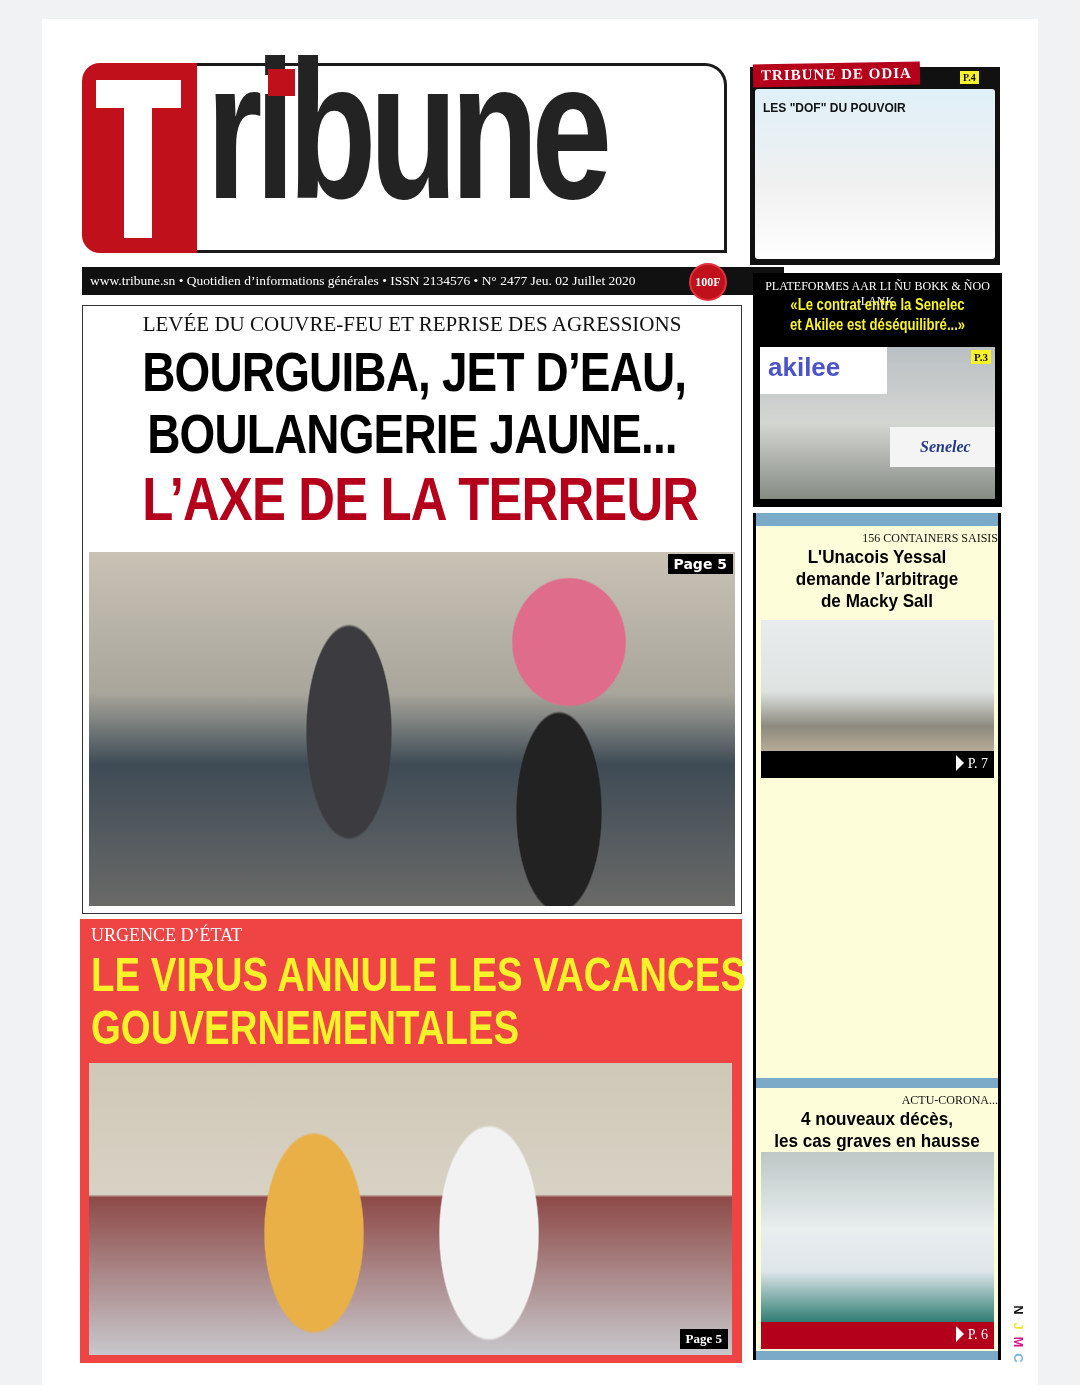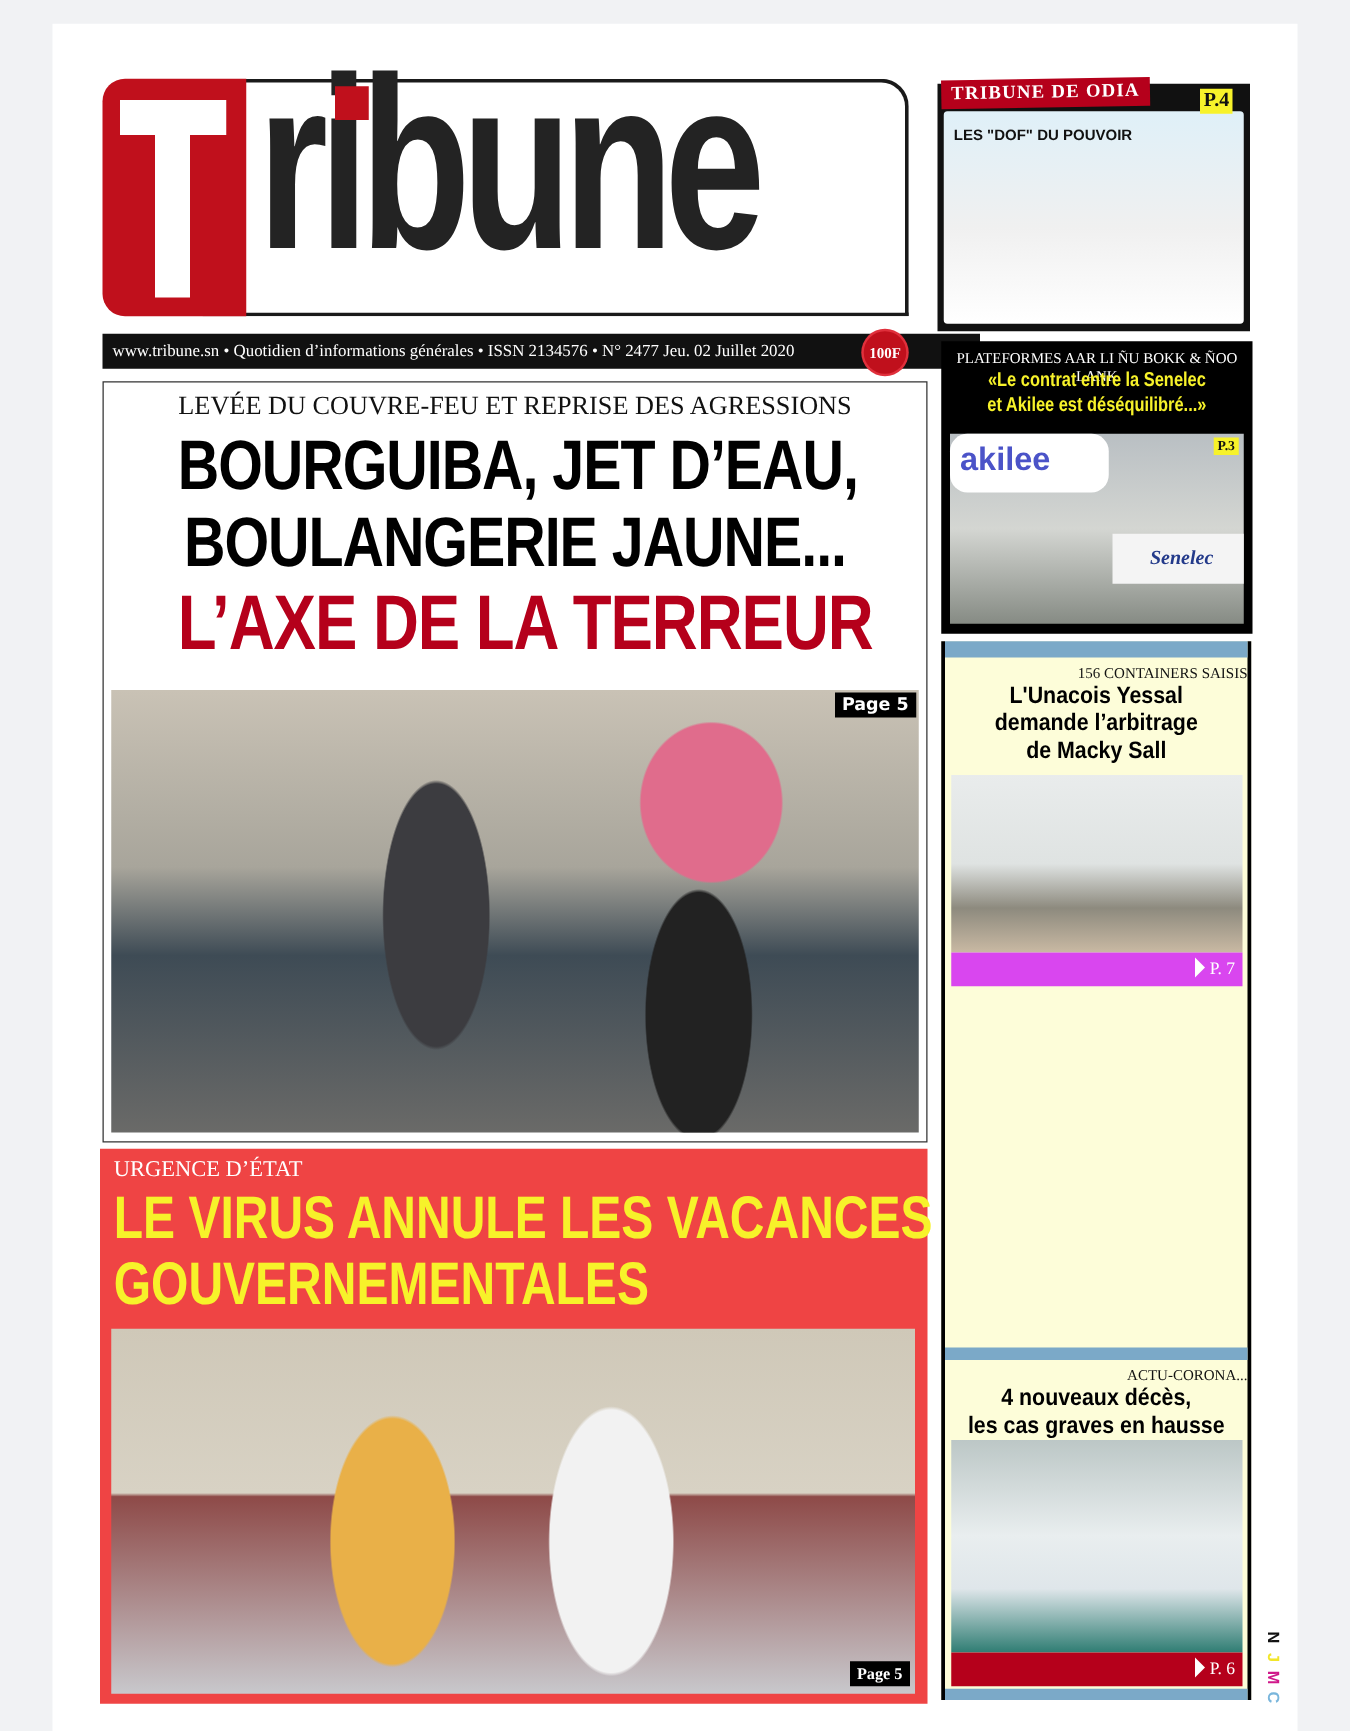--- a/index.html
+++ b/index.html
@@ -42,31 +42,31 @@
   .second .hl2 { top: 83px; }
   .second .photo { position: absolute; left: 9px; top: 144px; width: 643px; height: 292px; overflow: hidden;
     background:
       radial-gradient(ellipse 70px 140px at 225px 170px, #e9b048 70%, transparent 72%),
       radial-gradient(ellipse 70px 150px at 400px 170px, #f2f2f2 70%, transparent 72%),
       linear-gradient(180deg, #cfc8b8 0%, #d8d2c4 45%, #8e4a48 46%, #c8c8cc 100%); }
 
   
   .odia { position: absolute; left: 750px; top: 67px; width: 250px; height: 198px; background: #111; }
   .odia .title { position: absolute; left: 3px; top: -4px; background: #b5001b; color: #fff; font-family: "Liberation Serif", serif; font-weight: bold; font-size: 15px; letter-spacing: 1px; padding: 3px 8px; transform: rotate(-1deg); }
-  .odia .ptag { position: absolute; left: 210px; top: 4px; background: #f7f22a; color: #111; font-family: "Liberation Serif", serif; font-weight: bold; font-size: 16px; padding: 1px 3px; }
+  .odia .ptag { position: absolute; left: 210px; top: 4px; background: #f7f22a; color: #111; font-family: "Liberation Serif", serif; font-weight: bold; font-size: 10px; padding: 1px 3px; }
   .odia .cartoon { position: absolute; left: 5px; top: 22px; width: 240px; height: 170px; background: linear-gradient(180deg, #dff0f8 0%, #f0f0f0 55%, #ffffff 100%); border-radius: 3px; }
   .odia .banner { position: absolute; left: 8px; top: 12px; font-family: "Liberation Sans", sans-serif; font-weight: bold; font-size: 12px; color: #111; }
 
   .senelec { position: absolute; left: 753px; top: 273px; width: 249px; height: 234px; background: #000; }
   .senelec .kicker { position: absolute; top: 6px; left: 0; width: 100%; text-align: center; font-family: "Liberation Serif", serif; color: #fff; font-size: 12px; }
   .senelec .hl { position: absolute; left: 0; width: 100%; text-align: center; font-family: "Liberation Sans", sans-serif; font-weight: 900; color: #f7f22a; font-size: 16px; line-height: 20px; transform: scaleX(0.82); white-space: nowrap; }
   .senelec .hl1 { top: 22px; }
   .senelec .hl2 { top: 42px; }
   .senelec .photo { position: absolute; left: 7px; top: 74px; width: 235px; height: 152px; background: linear-gradient(180deg, #b9bfc3 0%, #d4d6d2 50%, #868b84 100%); }
-  .senelec .akilee { position: absolute; left: 0; top: 0; width: 127px; height: 47px; background: #fff; font-weight: bold; font-size: 26px; line-height: 40px; padding-left: 8px; color: #4b53c8; border-radius: 14px; }
+  .senelec .akilee { position: absolute; left: 0; top: 0; width: 127px; height: 47px; background: #fff; font-weight: bold; font-size: 26px; line-height: 40px; padding-left: 8px; color: #4b53c8; }
   .senelec .senelec-sign { position: absolute; left: 130px; top: 80px; width: 105px; height: 40px; background: #f4f4f4; font-family: "Liberation Serif", serif; font-style: italic; font-weight: bold; font-size: 16px; color: #233a8a; line-height: 40px; padding-left: 30px; }
   .senelec .ptag { position: absolute; right: 4px; top: 3px; background: #f7f22a; color: #111; font-family: "Liberation Serif", serif; font-weight: bold; font-size: 11px; padding: 1px 3px; }
 
   .rcol { position: absolute; left: 753px; top: 513px; width: 248px; height: 847px; border-left: 3px solid #000; border-right: 3px solid #000; background: #fdfdd9; }
   .rcol .topbar { position: absolute; left: 0; top: 0; width: 100%; height: 13px; background: #7ba9c8; }
   .rcol .botbar { position: absolute; left: 0; bottom: 0; width: 100%; height: 9px; background: #7ba9c8; }
   .rstory { position: absolute; left: 0; width: 100%; }
   .rstory .kicker { text-align: right; font-family: "Liberation Serif", serif; font-size: 12px; color: #111; }
   .rstory .hl { text-align: center; font-family: "Liberation Sans", sans-serif; font-weight: 900; font-size: 19px; line-height: 22px; color: #000; transform: scaleX(0.9); white-space: nowrap; }
   .rstory .photo { position: absolute; left: 5px; width: 233px; }
@@ -136,21 +136,21 @@
 
 <div class="rcol">
   <div class="topbar"></div>
 
   <div class="rstory" style="top:18px;">
     <div class="kicker">156 CONTAINERS SAISIS</div>
     <div class="hl">L'Unacois Yessal</div>
     <div class="hl">demande l’arbitrage</div>
     <div class="hl">de Macky Sall</div>
     <div class="photo" style="top:89px; height:142px; background:linear-gradient(180deg,#e9ecec 0%,#dfe3e2 50%,#8d8a7e 75%,#c9b9a3 100%);"></div>
-    <div class="foot" style="top:231px; background:#d946ef;">
+    <div class="foot" style="top:220px; background:#000000;">
       <div class="pg"><span class="arrow"></span><span>P. 7</span></div>
     </div>
   </div>
 
 
   <div class="sep" style="top:565px;"></div>
 
   <div class="rstory" style="top:580px;">
     <div class="kicker">ACTU-CORONA...</div>
     <div class="hl">4 nouveaux décès,</div>

